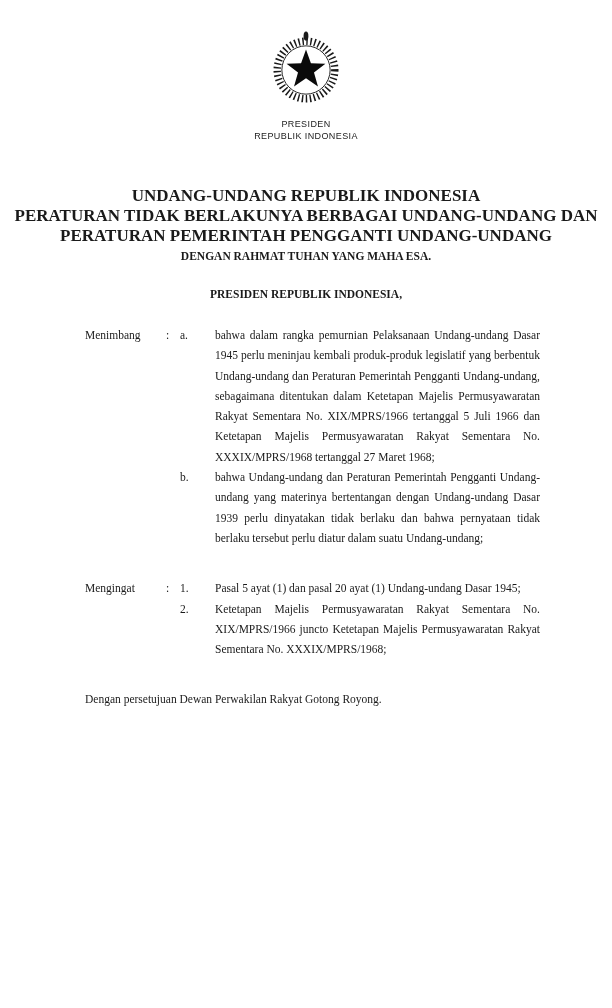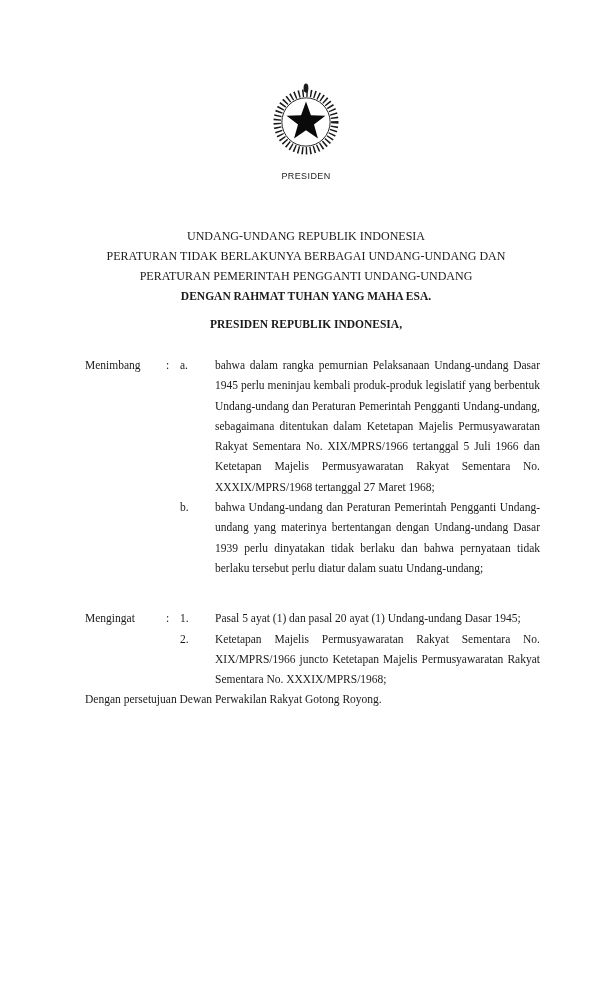--- a/index.html
+++ b/index.html
@@ -1,39 +1,39 @@
 <!DOCTYPE html>
 <html><head>
 <meta charset="utf-8">
 <style>
   * { margin:0; padding:0; box-sizing:border-box; }
   html,body { background:#ffffff; }
   .page {
     width:612px; height:738px; background:#ffffff; position:relative;
     font-family:"Liberation Serif", serif; color:#1a1a1a; overflow:hidden;
-    padding-top:83px;
+    padding-top:31px;
   }
   .emblem-wrap { display:flex; justify-content:center; }
   .letterhead-text {
     text-align:center; font-family:"Liberation Sans", sans-serif;
     font-size:9px; line-height:12px; letter-spacing:0.4px; color:#222;
     margin-top:5px;
   }
-  .title-block { margin-top:44px; text-align:center; font-weight:normal; font-size:12px; line-height:20px; }
+  .title-block { margin-top:44px; text-align:center; font-weight:bold; font-size:17px; line-height:20px; }
   .grace  { text-align:center; font-weight:bold; font-size:11.5px; line-height:20px; }
-  .issuer { margin-top:8px; text-align:center; font-weight:bold; font-size:11.5px; line-height:20px; }
+  .issuer { margin-top:18px; text-align:center; font-weight:bold; font-size:11.5px; line-height:20px; }
   .content { padding:0 72px 0 85px; font-size:11.5px; line-height:20.3px; }
   .clauses { margin-top:21px; }
   .clauses.second { margin-top:30px; }
   .clause-row { display:flex; align-items:flex-start; }
   .c-label  { width:81px; flex:none; }
   .c-colon  { width:14px; flex:none; }
   .c-marker { width:35px; flex:none; }
   .c-text   { flex:1; text-align:justify; }
-  .agreement { }
+  .agreement { margin-top:30px; }
   .continuation { margin-top:36px; text-align:right; }
 </style>
 </head>
 <body>
 
 <div class="page">
 
   <div class="emblem-wrap">
     <span>
       <svg width="76" height="78" viewBox="0 0 80 84" aria-hidden="true">
@@ -43,20 +43,21 @@
 
         <ellipse cx="40" cy="5.5" rx="2.6" ry="5" fill="#1a1a1a"></ellipse>
 
         <polygon fill="#0a0a0a" points="40,20 45.3,34.7 60.9,35.2 48.6,44.8 52.9,59.8 40,51 27.1,59.8 31.4,44.8 19.1,35.2 34.7,34.7"></polygon>
       </svg>
     </span>
   </div>
 
   <div class="letterhead-text">
     <div>PRESIDEN</div>
+    <div>REPUBLIK INDONESIA</div>
   </div>
 
   <section class="title-block">
     <div>UNDANG-UNDANG REPUBLIK INDONESIA</div>
     <div>PERATURAN TIDAK BERLAKUNYA BERBAGAI UNDANG-UNDANG DAN</div>
     <div>PERATURAN PEMERINTAH PENGGANTI UNDANG-UNDANG</div>
   </section>
 
   <p class="grace">DENGAN RAHMAT TUHAN YANG MAHA ESA.</p>
   <p class="issuer">PRESIDEN REPUBLIK INDONESIA,</p>

